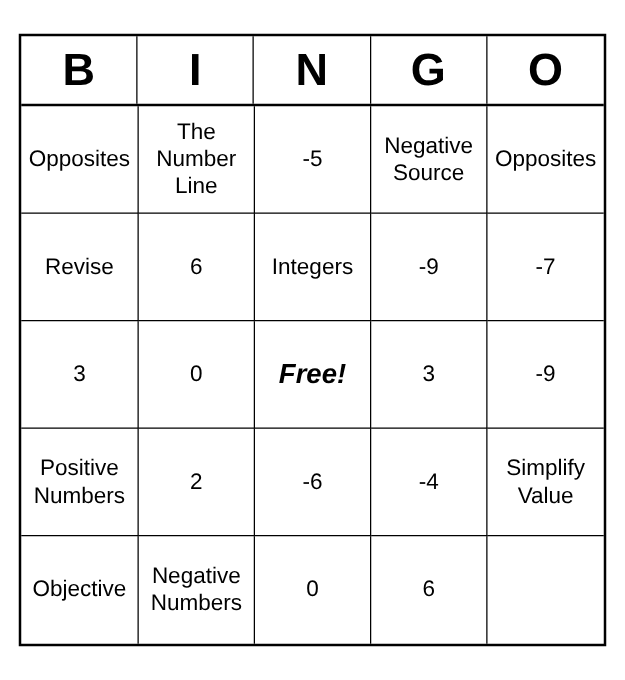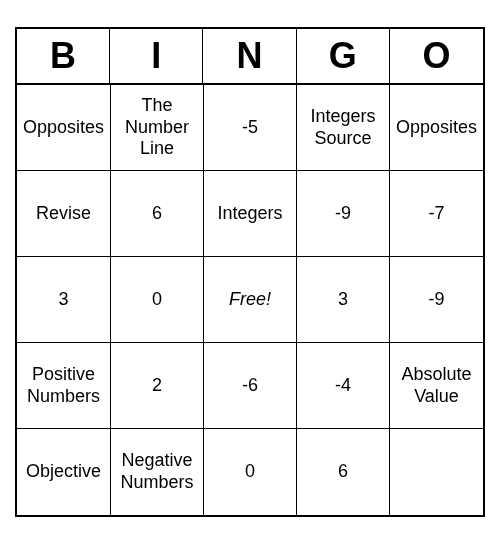--- a/index.html
+++ b/index.html
@@ -63,54 +63,54 @@
       border-right: none;
       text-align: center;
     }
 
     .bingo-cell:nth-child(n+21) {
       border-bottom: none;
     }
 
     .bingo-cell.free {
       font-style: italic;
-      font-weight: normal;
-      font-size: 18px;
+      font-weight: bold;
+      font-size: 22px;
     }
   </style>
 </head>
 <body>
 
 <div class="bingo-card">
   <div class="bingo-header">
   <div class="bingo-header-cell">B</div>
       <div class="bingo-header-cell">I</div>
       <div class="bingo-header-cell">N</div>
       <div class="bingo-header-cell">G</div>
       <div class="bingo-header-cell">O</div>
     </div>
   <div class="bingo-grid">
   <div class="bingo-cell">Opposites</div>
       <div class="bingo-cell">The Number Line</div>
       <div class="bingo-cell">-5</div>
-      <div class="bingo-cell">Integers Source</div>
+      <div class="bingo-cell">Negative Source</div>
       <div class="bingo-cell">Opposites</div>
       <div class="bingo-cell">Revise</div>
       <div class="bingo-cell">6</div>
       <div class="bingo-cell">Integers</div>
       <div class="bingo-cell">-9</div>
       <div class="bingo-cell">-7</div>
       <div class="bingo-cell">3</div>
       <div class="bingo-cell">0</div>
       <div class="bingo-cell free">Free!</div>
       <div class="bingo-cell">3</div>
       <div class="bingo-cell">-9</div>
       <div class="bingo-cell">Positive Numbers</div>
       <div class="bingo-cell">2</div>
       <div class="bingo-cell">-6</div>
       <div class="bingo-cell">-4</div>
-      <div class="bingo-cell">Absolute Value</div>
+      <div class="bingo-cell">Simplify Value</div>
       <div class="bingo-cell">Objective</div>
       <div class="bingo-cell">Negative Numbers</div>
       <div class="bingo-cell">0</div>
       <div class="bingo-cell">6</div>
     </div>
 </div>
 
 </body></html>

